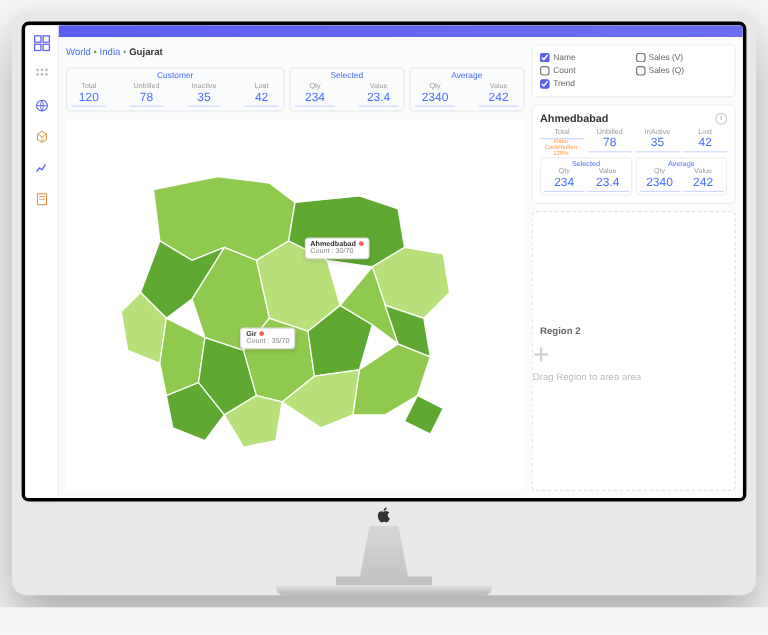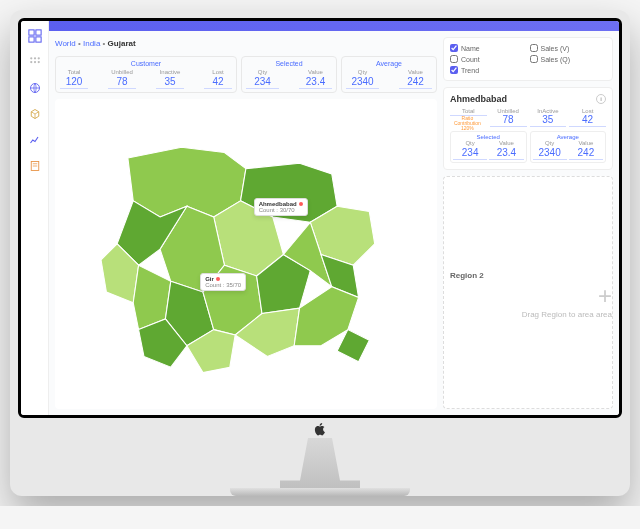--- a/index.html
+++ b/index.html
@@ -40,21 +40,21 @@
 .info-ico{width:10px;height:10px;border:1px solid #ccc;border-radius:50%;font-size:6px;color:#aaa;display:flex;align-items:center;justify-content:center}
 .region-metrics{display:grid;grid-template-columns:repeat(4,1fr);gap:3px;margin-bottom:4px}
 .rc{text-align:center;position:relative}
 .rc-label{font-size:6px;color:#999}
 .rc-val{font-size:10px;color:#4a6cff;border-bottom:1px solid #cfd8ff;padding-bottom:1px}
 .ratio{position:absolute;top:8px;left:-2px;font-size:5px;color:#ff9a3a;line-height:1}
 .region-sub{display:flex;gap:3px}
 .sub-group{flex:1;border:1px solid #eee;border-radius:3px;padding:2px}
 .sub-title{font-size:6px;color:#4a6cff;text-align:center}
 .sub-cells{display:flex;gap:2px}
-.drop-zone{flex:1;border:1px dashed #ddd;border-radius:4px;display:flex;flex-direction:column;align-items:flex-end;justify-content:center;color:#bbb;background:#fff}
+.drop-zone{flex:1;border:1px dashed #ddd;border-radius:4px;display:flex;flex-direction:column;align-items:flex-start;justify-content:center;color:#bbb;background:#fff}
 .drop-zone .plus{font-size:24px;color:#ccc;line-height:1}
 .drop-zone .dz-text{font-size:8px;margin-top:2px}
 .dz-title{font-size:8px;font-weight:600;color:#666;align-self:flex-start;padding:4px 6px}
 .stand{width:80px;height:50px;background:linear-gradient(180deg,#d8d8d8,#c0c0c0);margin:-2px auto 0;clip-path:polygon(35% 0,65% 0,75% 85%,100% 85%,100% 100%,0 100%,0 85%,25% 85%)}
 .base{width:180px;height:8px;background:linear-gradient(180deg,#e0e0e0,#b8b8b8);margin:0 auto;border-radius:0 0 6px 6px}
 .apple{width:14px;height:14px;margin:4px auto;display:block}
 </style>
 </head>
 <body>
 

